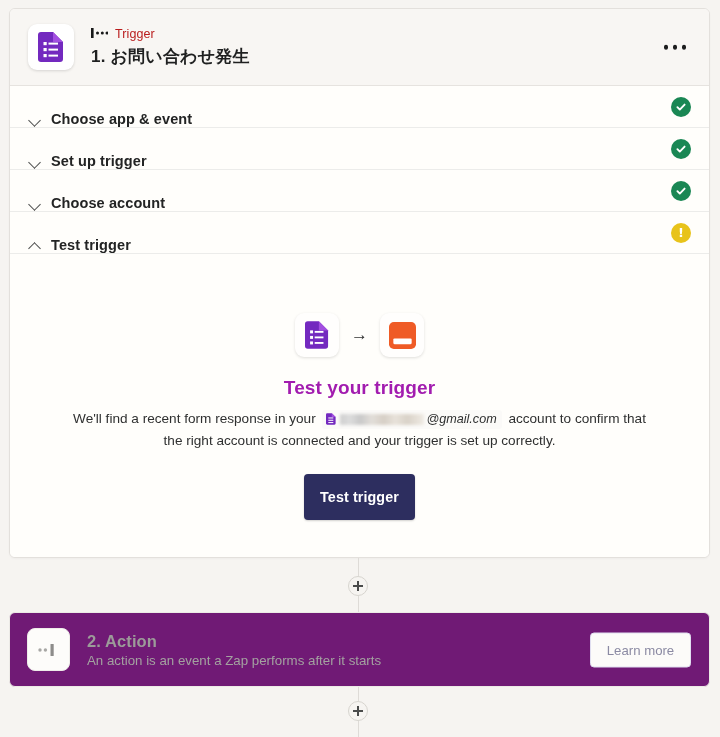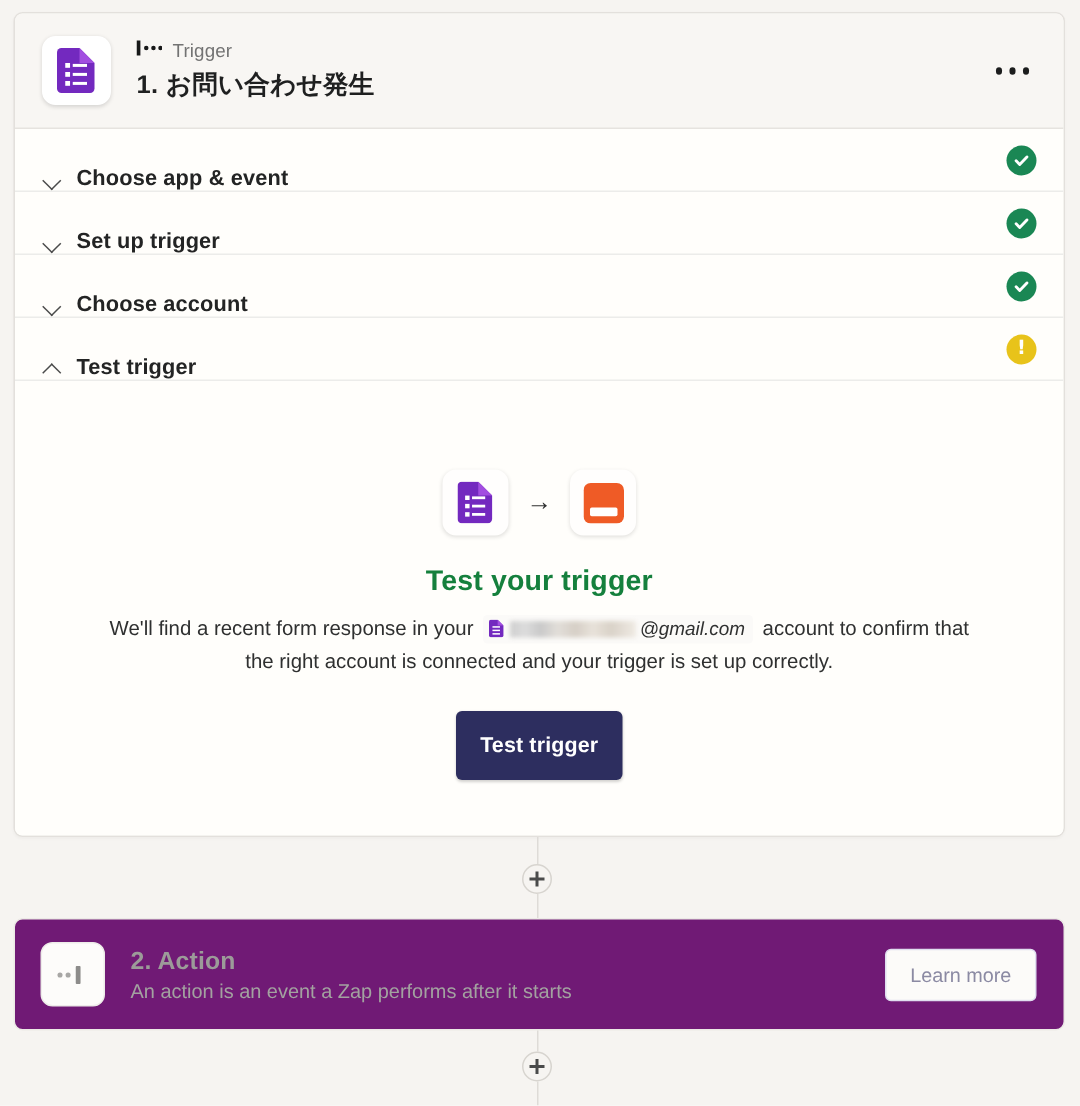--- a/index.html
+++ b/index.html
@@ -47,21 +47,21 @@
 
   .header-text { margin-left: 17px; }
 
   .trigger-label-row {
     display: flex; align-items: center;
     gap: 7px;
     height: 15px;
   }
   .trigger-label {
     font-size: 12.5px;
-    color: #737373;
+    color: #b91c1c;
     letter-spacing: .1px;
   }
   .header-title {
     font-size: 17px;
     font-weight: bold;
     color: #1f2020;
     margin-top: 3px;
     letter-spacing: .2px;
     white-space: nowrap;
   }
@@ -146,21 +146,21 @@
     border-radius: 9px;
     box-shadow: 0 1px 3px rgba(0,0,0,.13);
     display: flex; align-items: center; justify-content: center;
   }
   .arrow { font-size: 17px; color: #303131; }
 
   .panel-title {
     margin-top: 20px;
     font-size: 19px;
     font-weight: bold;
-    color: #15803d;
+    color: #a21caf;
     letter-spacing: .1px;
   }
 
   .panel-desc {
     margin-top: 9px;
     width: 620px;
     text-align: center;
     font-size: 13.6px;
     line-height: 22px;
     color: #2f3030;

